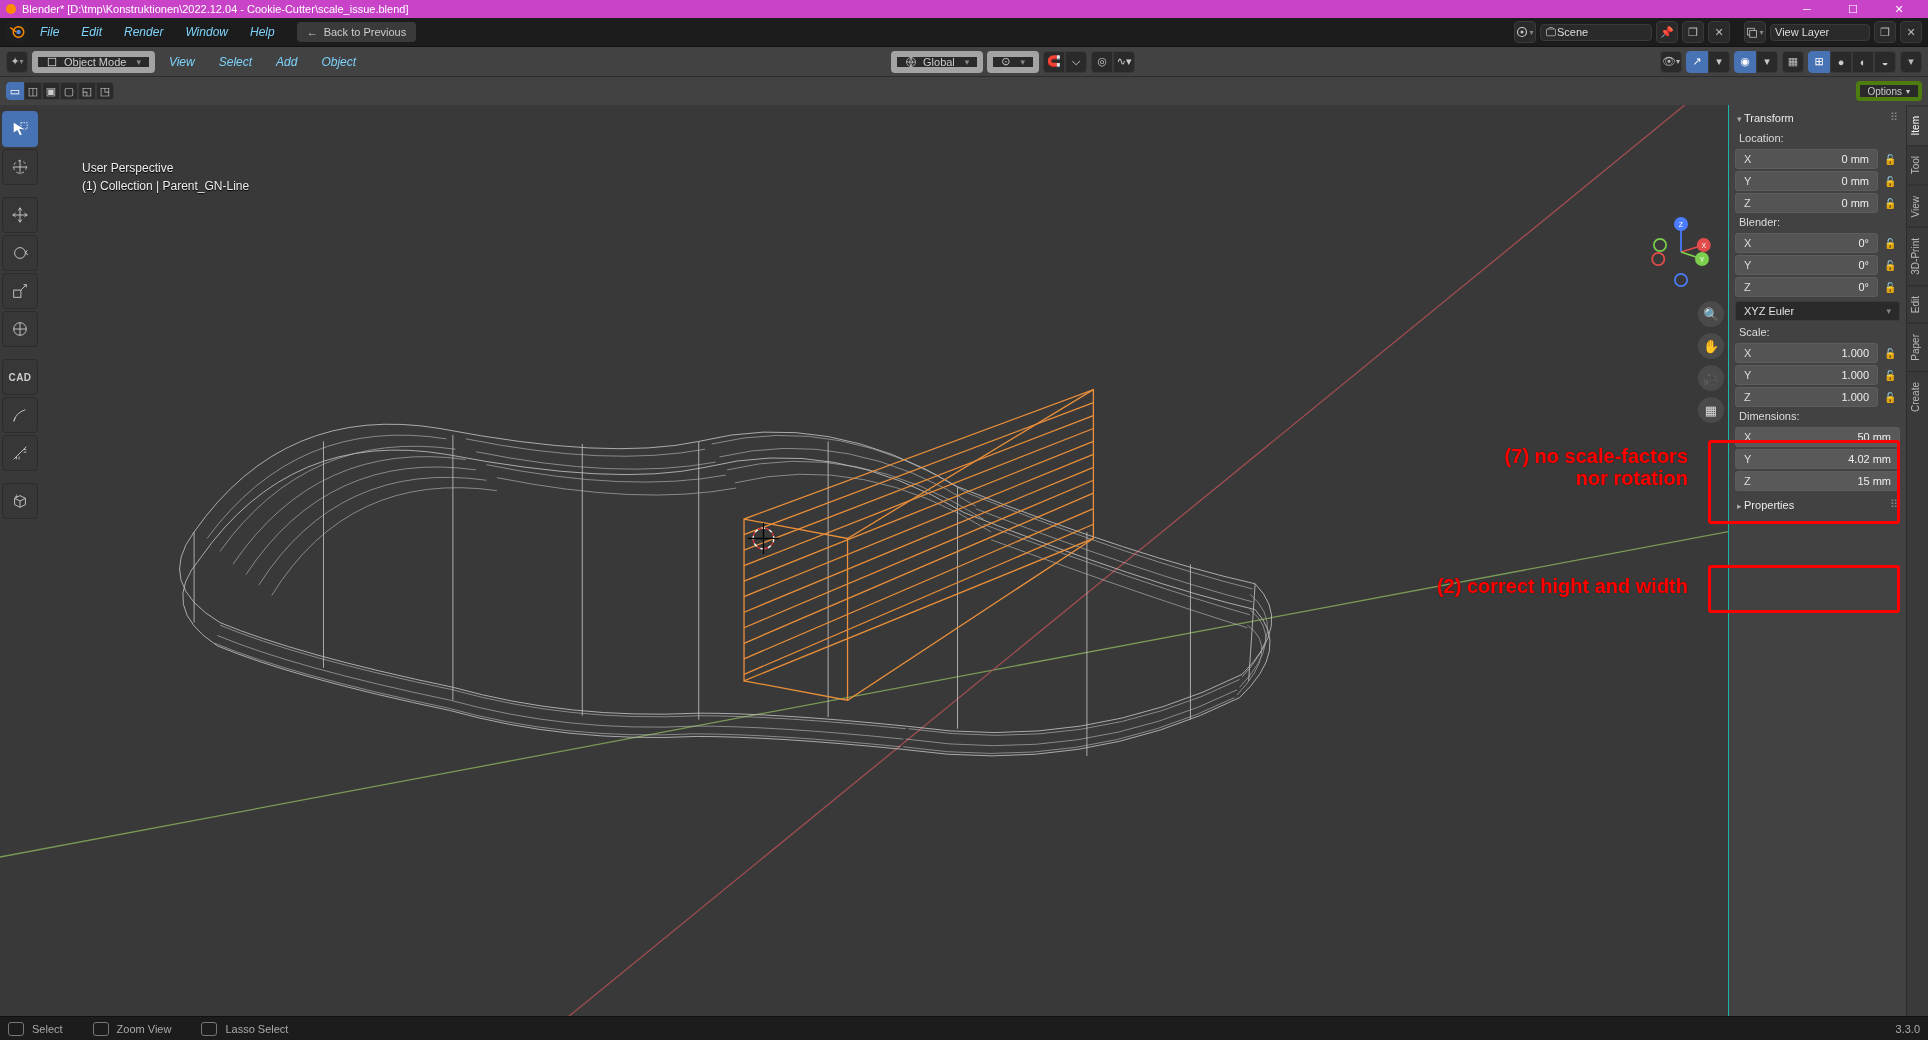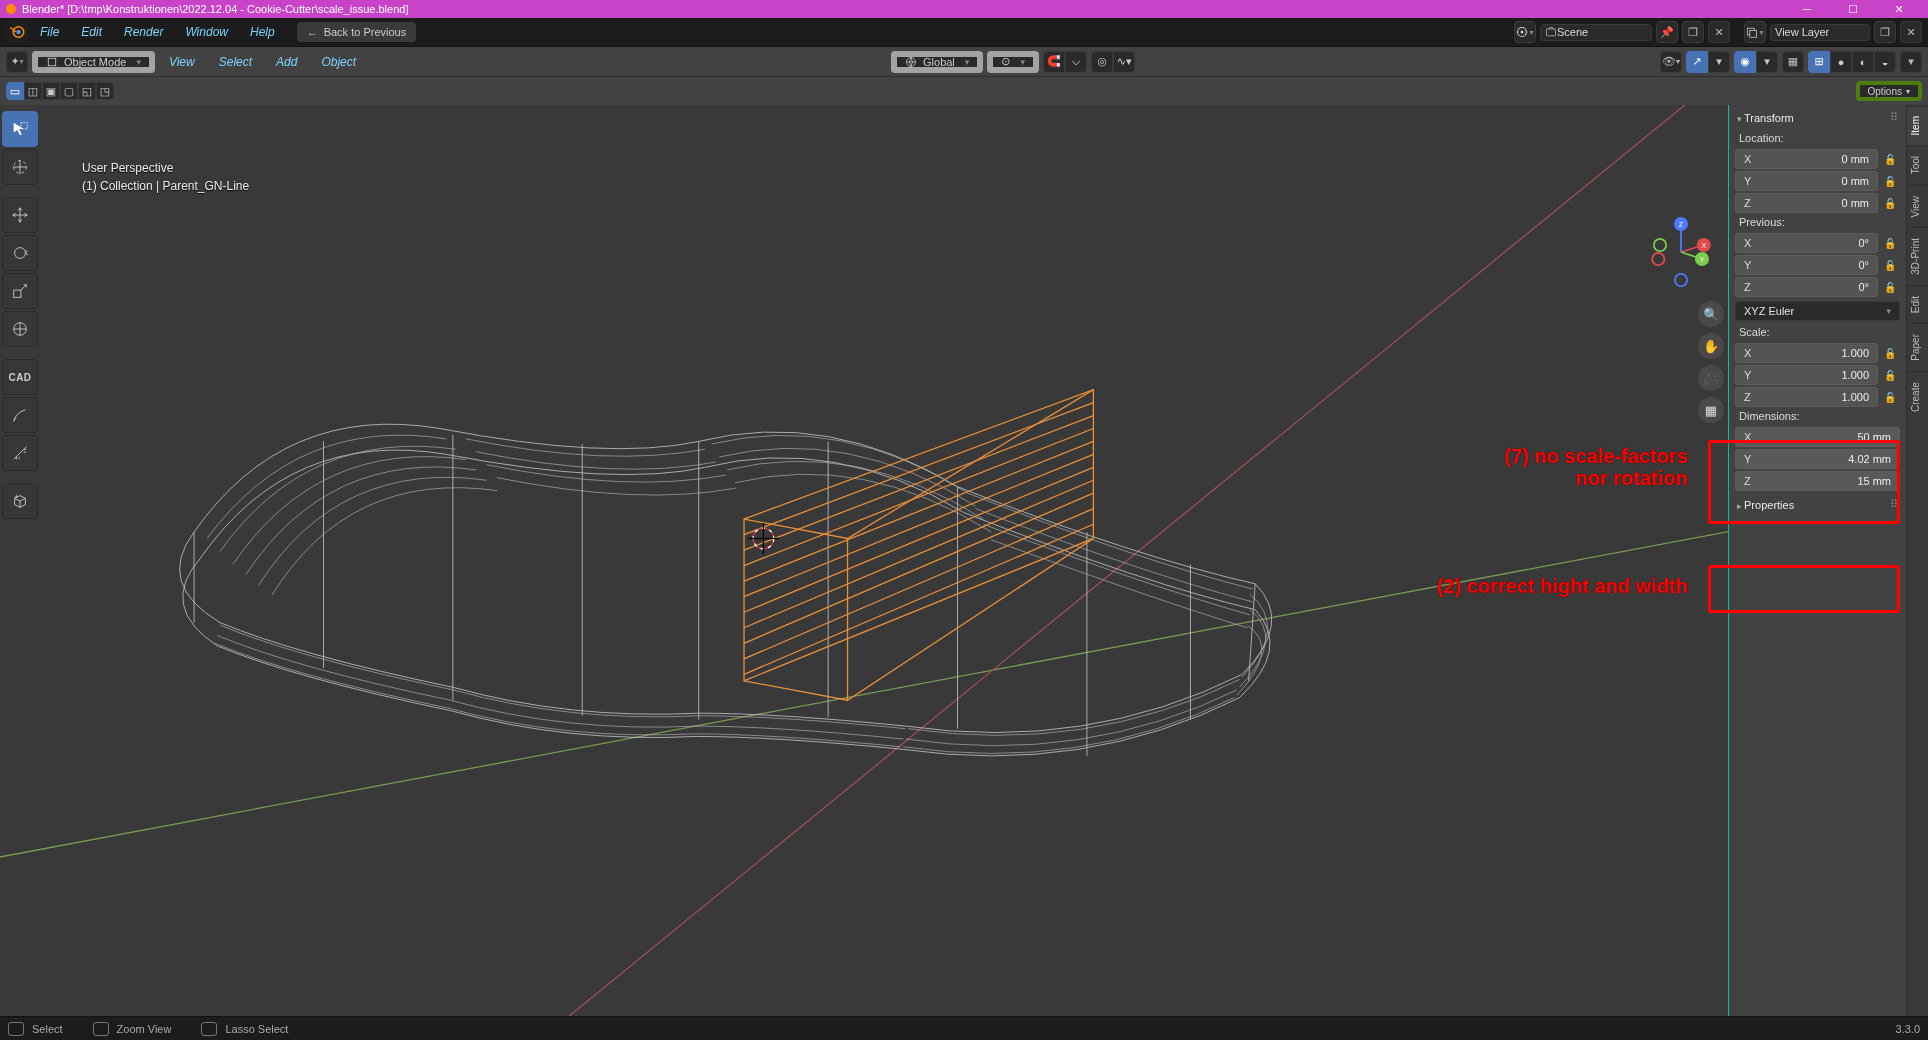--- a/index.html
+++ b/index.html
@@ -379,21 +379,21 @@
             <div class="lock">🔓</div>
           </div>
         <div class="nrow">
             <div class="field">
               <span class="ax">Z</span>
               <span class="val">0 mm</span>
             </div>
             <div class="lock">🔓</div>
           </div>
 
-        <div class="nlabel">Previous:</div>
+        <div class="nlabel">Blender:</div>
         <div class="nrow">
             <div class="field">
               <span class="ax">X</span>
               <span class="val">0°</span>
             </div>
             <div class="lock">🔓</div>
           </div>
         <div class="nrow">
             <div class="field">
               <span class="ax">Y</span>

